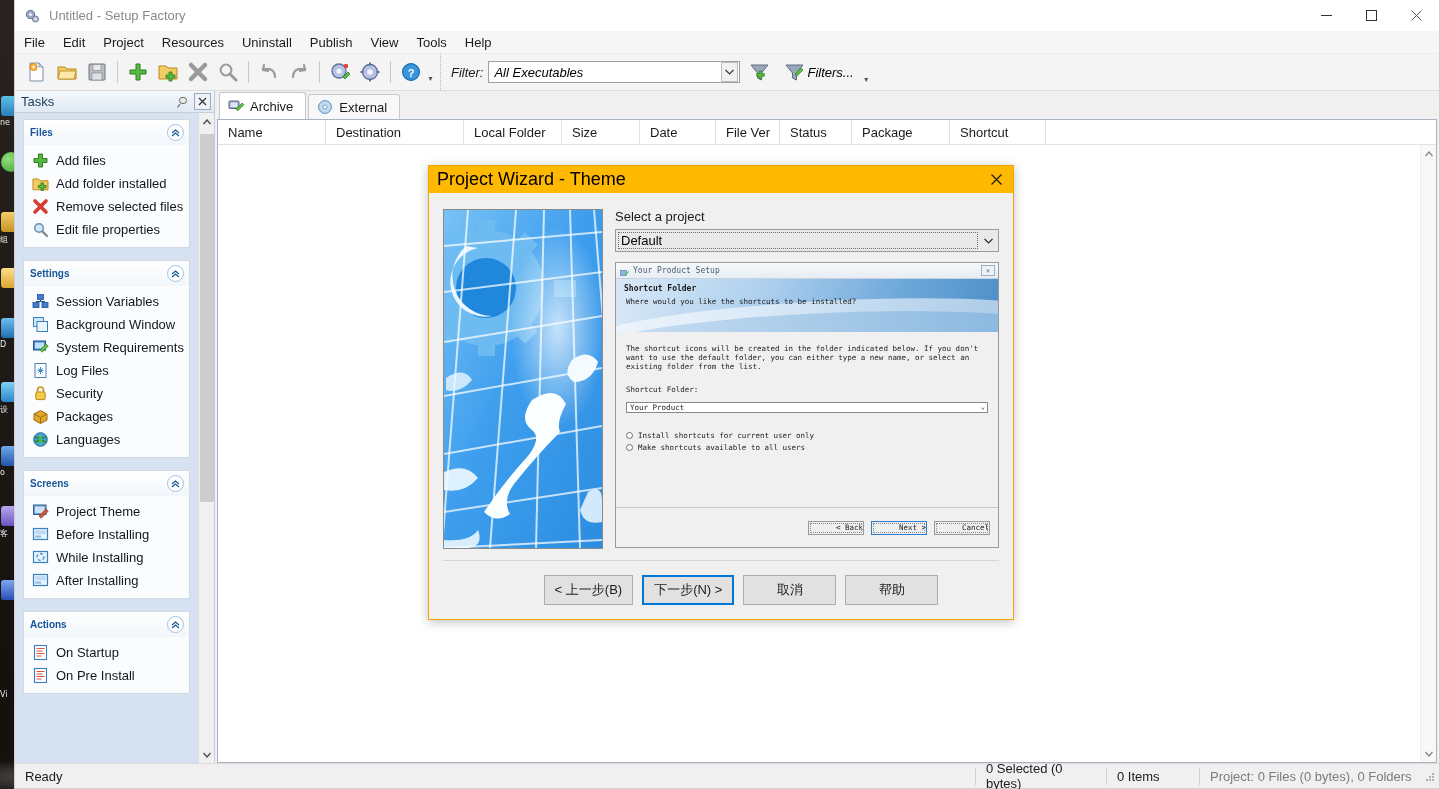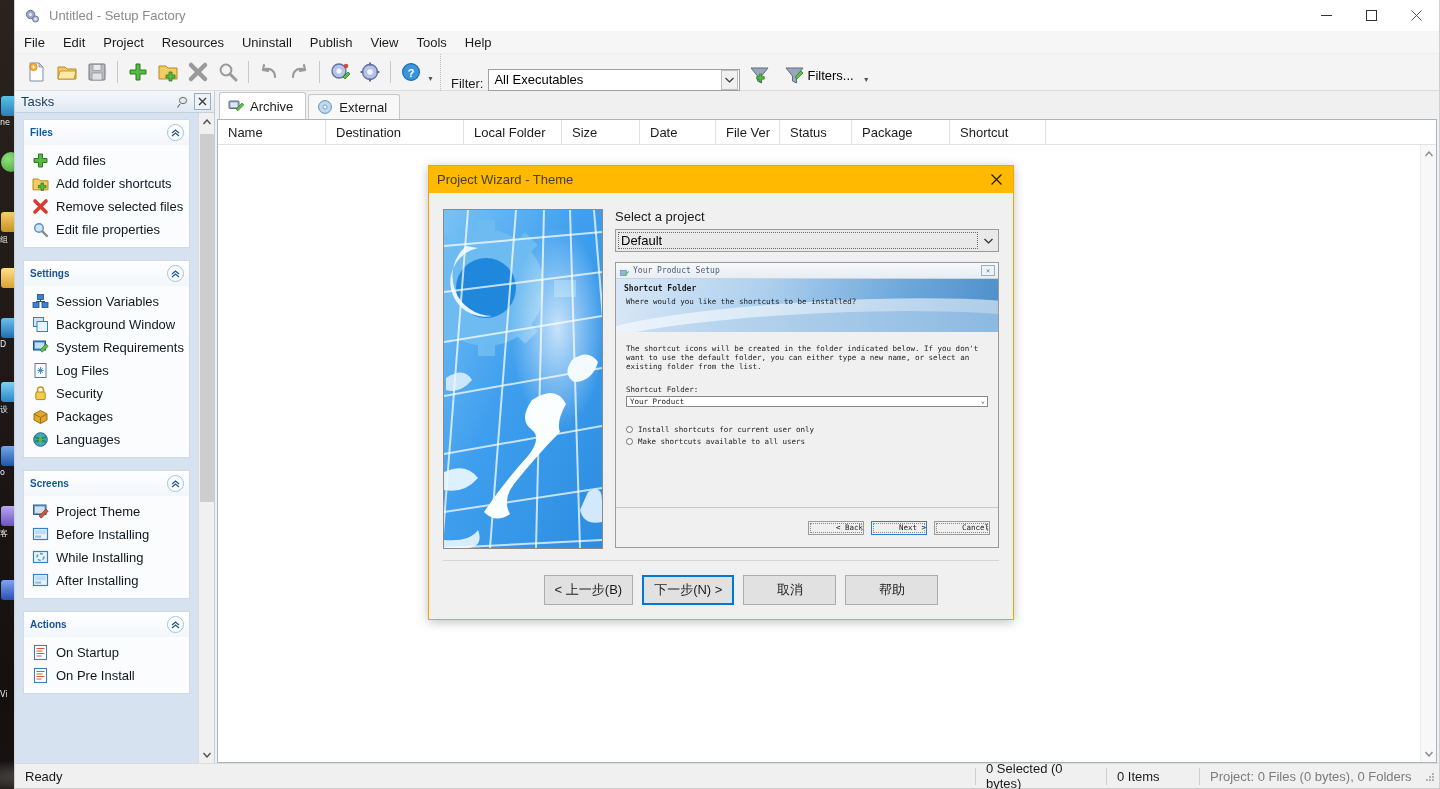--- a/index.html
+++ b/index.html
@@ -69,22 +69,22 @@
   }
   .tb-btn {
     width:30px; height:30px; display:flex; align-items:center; justify-content:center;
     cursor:default; border:1px solid transparent; border-radius:2px;
   }
   .tb-sep { width:1px; height:22px; background:#c8c8c8; margin:0 5px; }
   .tb-caret { font-size:7px; color:#555; margin-left:1px; align-self:flex-end; padding-bottom:8px;}
 
   
   .filter-group {
-    display:flex; align-items:flex-end; height:37px; padding-left:10px;
-    border-left:1px dotted #bbb; margin-left:6px;
+    display:flex; align-items:center; height:37px; padding-left:10px;
+    border-left:1px dotted #bbb; margin-left:6px;font-style:italic;
   }
   .filter-label { font-size:13px; color:#1b1b1b; margin-right:5px; }
   .filter-combo {
     width:252px; height:22px; background:#fff; border:1px solid #a0a0a0;
     display:flex; align-items:center; position:relative;gap:30px;
   }
   .filter-combo .val { padding-left:5px; font-size:13px; color:#000; flex:1; }
   .filter-combo .arrowbox {
     width:17px; height:20px; margin:0 1px 0 0; background:#f0f0f0;
     border:1px solid #bdbdbd; display:flex; align-items:center; justify-content:center;
@@ -193,21 +193,21 @@
   
   #dialog {
     position:absolute; left:428px; top:165px; width:586px; height:455px;
     background:#f0f0f0; border:1px solid #f0a800; box-shadow:0 2px 10px rgba(0,0,0,.25);
     display:flex; flex-direction:column; z-index:40;
   }
   #dlg-title {
     height:27px; background:#ffb900; display:flex; align-items:center;
     padding-left:8px; position:relative; flex:0 0 auto;
   }
-  #dlg-title .t { font-size:13px; color:#404040; }
+  #dlg-title .t { font-size:18px; color:#000000; }
   #dlg-close {
     position:absolute; right:0; top:0; width:34px; height:27px;
     display:flex; align-items:center; justify-content:center; font-size:14px;
     color:#1b1b1b; cursor:default;
   }
   #dlg-content { flex:1 1 auto; display:flex; padding:16px 14px 0 14px; min-height:0; }
   #theme-thumb {
     width:160px; height:340px; flex:0 0 160px; border:1px solid #8a8a8a; position:relative;
     overflow:hidden; background:#4aa3ef;
   }
@@ -254,21 +254,21 @@
   #pv-banner .bt {
     position:absolute; left:8px; top:5px; font-size:8px; font-weight:bold; color:#1b1b1b; z-index:2;
   }
   #pv-banner .bs {
     position:absolute; left:10px; top:18px; font-size:7.5px; color:#1b1b1b; z-index:2;
   }
   #pv-body { padding:12px 10px 0 10px; position:relative; background:#f0f0f0;}
   #pv-body .para { font-size:7.5px; color:#1b1b1b; line-height:9px; }
   #pv-body .lbl { font-size:7.5px; color:#1b1b1b; margin-top:14px; }
   #pv-combo {
-    height:11px; background:#fff; border:1px solid #888; margin-top:2px;
+    height:11px; background:#fff; border:1px solid #888; margin-top:8px;
     display:flex; align-items:center; position:relative;
   }
   #pv-combo .v { font-size:7.5px; color:#1b1b1b; padding-left:3px; }
   #pv-combo .ar { position:absolute; right:2px; top:0px; font-size:7px; color:#555; }
   #pv-radios { margin-top:18px; }
   .pv-radio { display:flex; align-items:center; margin-bottom:3px; }
   .pv-radio .dot {
     width:7px; height:7px; border:1px solid #6e6e6e; border-radius:50%;
     background:#fff; margin-right:5px; flex:0 0 7px;
   }
@@ -517,21 +517,21 @@
                 </span>
                 <span class="tlabel">Add files</span>
               </div>
               <div class="task">
                 <span class="ticon">
                   <svg width="17" height="17" viewBox="0 0 17 17">
                     <path d="M1 4 h5.5 l1.6 1.8 H16 v9 H1 Z" fill="#f3cc64" stroke="#b8891f" stroke-width="1"></path>
                     <path d="M9 8 h2.4 v2.4 H14 v2.4 h-2.6 V15.4 H9 V12.8 H6.4 v-2.4 H9 Z" fill="#54bb3f" stroke="#2f7a24" stroke-width=".8"></path>
                   </svg>
                 </span>
-                <span class="tlabel">Add folder shortcuts</span>
+                <span class="tlabel">Add folder installed</span>
               </div>
               <div class="task">
                 <span class="ticon">
                   <svg width="17" height="17" viewBox="0 0 17 17">
                       <path d="M3 3 L14 14 M14 3 L3 14" stroke="#d93b30" stroke-width="3.6" stroke-linecap="round"></path>
                     </svg>
                 </span>
                 <span class="tlabel">Remove selected files</span>
               </div>
               <div class="task">

